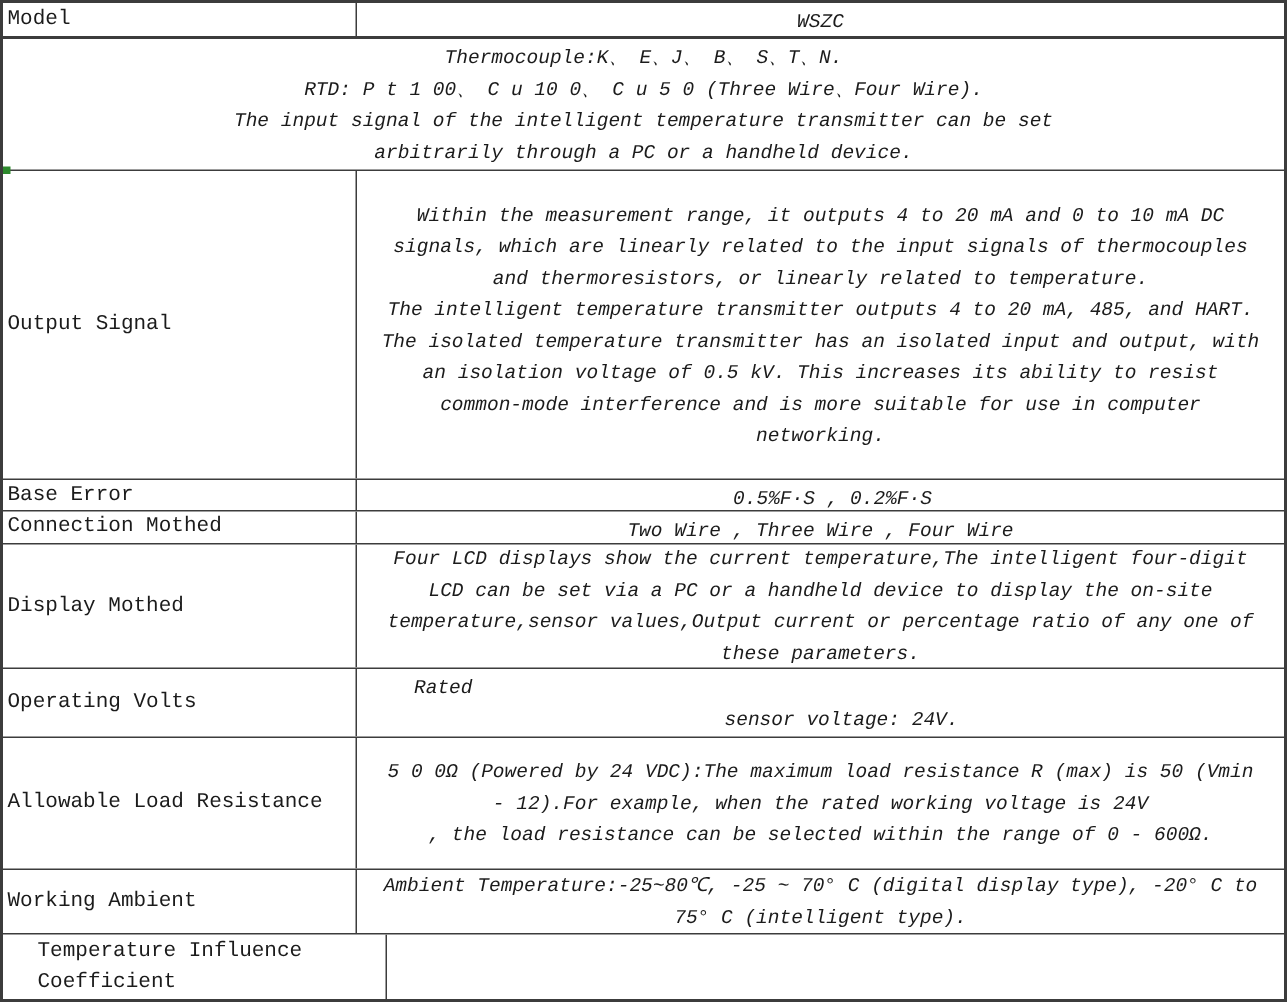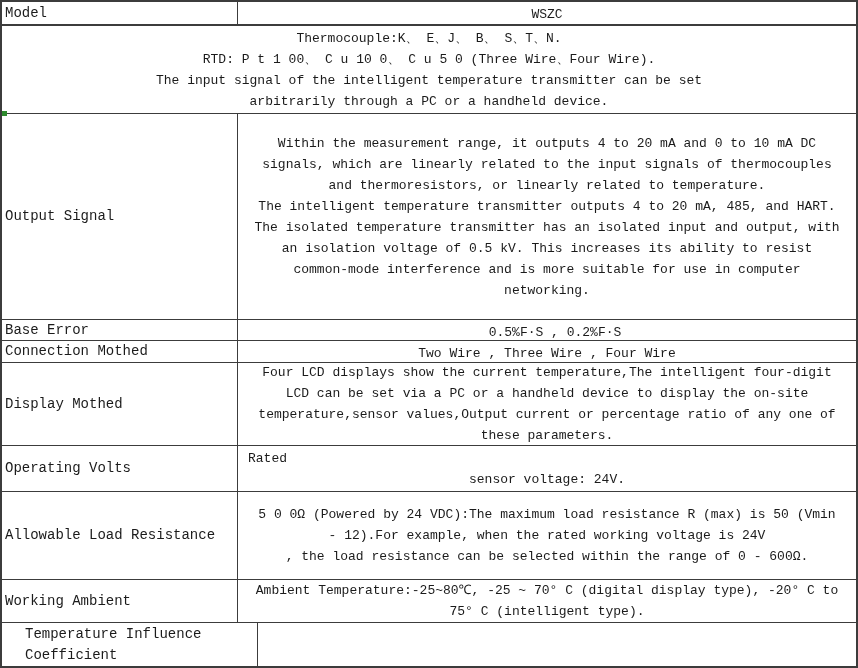--- a/index.html
+++ b/index.html
@@ -27,21 +27,21 @@
     flex: 0 0 auto;
     overflow: hidden;
   }
   .row:last-child { border-bottom: none; flex: 1 1 auto; }
   .r-model   { height: 24px; border-bottom-width: 2px; }
   .r-input   { height: 88px; }
   .r-output  { height: 206px; }
   .r-base    { height: 21px; gap: 16px; }
   .r-conn    { height: 22px; }
   .r-display { height: 83px; }
-  .r-volts   { height: 46px; }
+  .r-volts   { height: 46px; gap: 28px; }
   .r-load    { height: 88px; }
   .r-ambient { height: 43px; }
   .r-temp    { height: 47px; margin-left: 20px; }
 
   .cell-label {
     box-sizing: border-box;
     flex: 0 0 236px;
     border-right: 1px solid #3c3c3c;
     display: flex;
     align-items: center;
@@ -55,20 +55,21 @@
     flex: 1 1 auto;
     display: flex;
     flex-direction: column;
     align-items: center;
     justify-content: center;
     padding: 12px 8px;
     font-size: 13px;
     line-height: 21px;
     text-align: center;
     overflow: hidden;
+    font-style: italic;
   }
   .pre { white-space: pre-wrap; }
 
   .volts-line1 {
     width: 100%;
     display: flex;
     justify-content: space-between;
     padding: 0 2px;
     box-sizing: border-box;
   }

